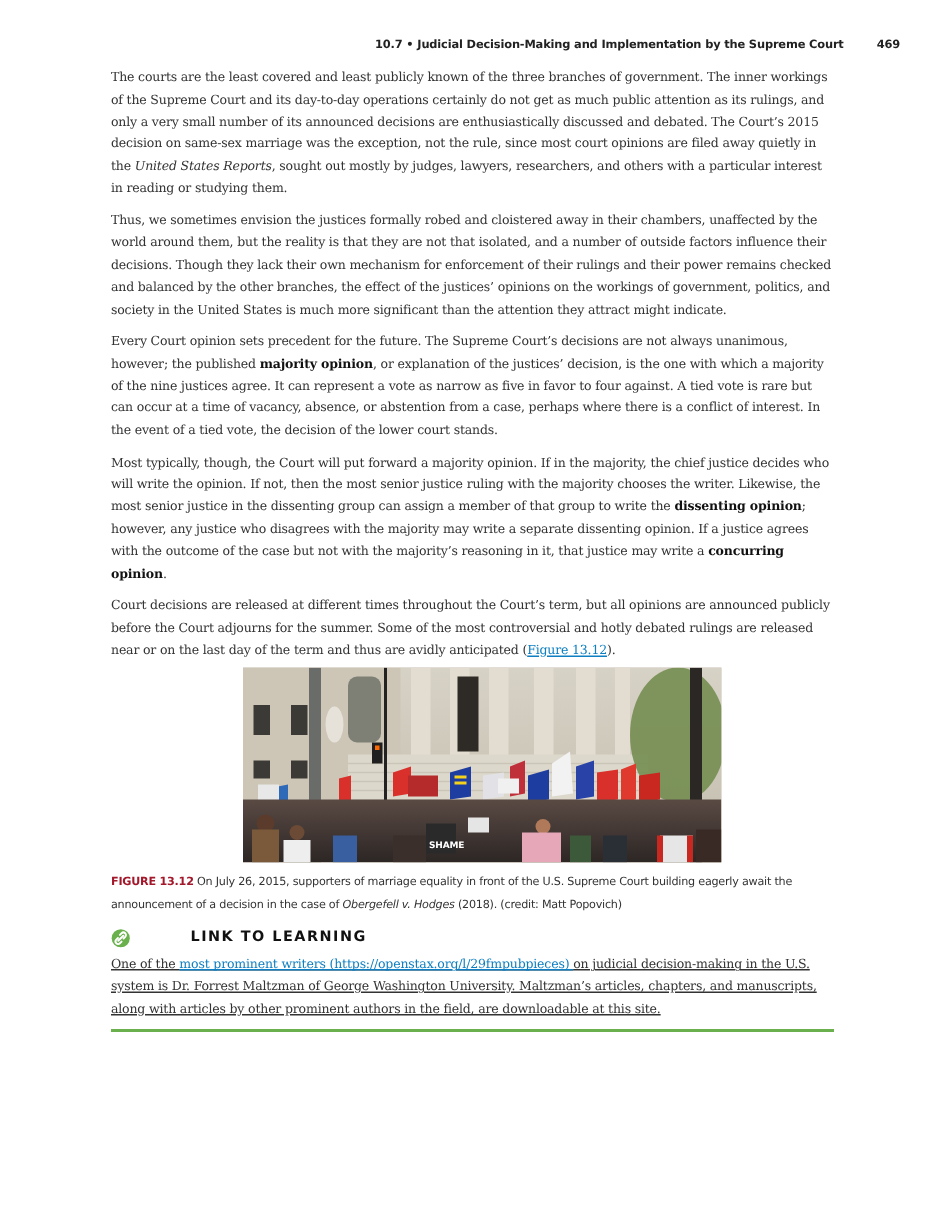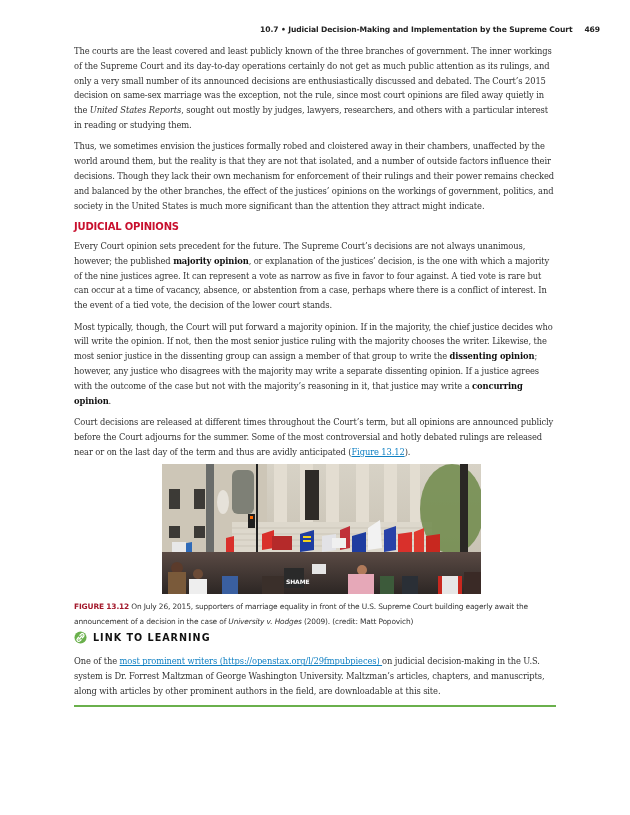--- a/index.html
+++ b/index.html
@@ -2,21 +2,21 @@
 <html><head>
 <meta charset="utf-8">
 <style>
   html, body { margin: 0; padding: 0; background: #ffffff; }
   body { width: 630px; height: 815px; position: relative; overflow: hidden; }
   .page-header {
     position: absolute; top: 25px; left: 0; width: 600px; text-align: right;
     font-family: "DejaVu Sans", sans-serif; font-weight: bold; font-size: 7.6px; color: #222;
     letter-spacing: -0.1px;
   }
-  .page-header .pnum { margin-left: 12px; }
+  .page-header .pnum { margin-left: 22px; }
   .content {
     position: absolute; left: 74px; top: 44px; width: 484px;
     font-family: "DejaVu Serif", serif; font-size: 8.35px; line-height: 14.8px; color: #333;
     letter-spacing: -0.12px;
   }
   p { margin: 0 0 6.6px 0; }
   b { color: #111; }
   .section-heading {
     font-family: "DejaVu Sans", sans-serif; font-weight: bold; font-size: 10px;
     color: #c8102e; margin: 2px 0 5px 0; letter-spacing: -0.2px; line-height: 14px;
@@ -26,43 +26,42 @@
     width: 319px; height: 130px; margin: 5px 0 0 88px; position: relative; overflow: hidden;
     background: #c9c2b3;
   }
   .figure svg { display: block; }
   .caption {
     font-family: "DejaVu Sans", sans-serif; font-size: 7.45px; line-height: 14.5px; color: #333;
     margin-top: 6px; letter-spacing: -0.15px;
   }
   .caption .flabel { color: #a3182b; font-weight: bold; }
   .ltl-heading {
-    display: flex; align-items: flex-start; margin-top: 2px; margin-bottom: 3px; height: 20px;
+    display: flex; align-items: flex-end; margin-top: 2px; margin-bottom: 3px; height: 20px; gap: 34px;
   }
   .ltl-icon { width: 13px; height: 13px; margin-right: 6px; }
   .ltl-title {
     font-family: "DejaVu Sans", sans-serif; font-weight: bold; font-size: 9.6px; letter-spacing: 1px;
     color: #111;
   }
-  .ltl-body { margin: 0 0 6px 0; }
+  .ltl-body { margin: 0 0 6px 0; text-decoration: underline; }
   .ltl-rule { height: 2px; background: #6ab04c; width: 482px; }
 </style>
 </head>
 <body>
 
 <div class="page-header">
   <span>10.7 • Judicial Decision-Making and Implementation by the Supreme Court</span><span class="pnum">469</span>
 </div>
 
 <div class="content">
   <p><span>The courts are the least covered and least publicly known of the three branches of government. The inner workings of the Supreme Court and its day-to-day operations certainly do not get as much public attention as its rulings, and only a very small number of its announced decisions are enthusiastically discussed and debated. The Court’s 2015 decision on same-sex marriage was the exception, not the rule, since most court opinions are filed away quietly in the </span><i>United States Reports</i><span>, sought out mostly by judges, lawyers, researchers, and others with a particular interest in reading or studying them.</span></p>
 
   <p>Thus, we sometimes envision the justices formally robed and cloistered away in their chambers, unaffected by the world around them, but the reality is that they are not that isolated, and a number of outside factors influence their decisions. Though they lack their own mechanism for enforcement of their rulings and their power remains checked and balanced by the other branches, the effect of the justices’ opinions on the workings of government, politics, and society in the United States is much more significant than the attention they attract might indicate.</p>
 
-  <div class="section-heading">JUDICIAL OPINIONS</div>
 
   <p><span>Every Court opinion sets precedent for the future. The Supreme Court’s decisions are not always unanimous, however; the published </span><b>majority opinion</b><span>, or explanation of the justices’ decision, is the one with which a majority of the nine justices agree. It can represent a vote as narrow as five in favor to four against. A tied vote is rare but can occur at a time of vacancy, absence, or abstention from a case, perhaps where there is a conflict of interest. In the event of a tied vote, the decision of the lower court stands.</span></p>
 
   <p><span>Most typically, though, the Court will put forward a majority opinion. If in the majority, the chief justice decides who will write the opinion. If not, then the most senior justice ruling with the majority chooses the writer. Likewise, the most senior justice in the dissenting group can assign a member of that group to write the </span><b>dissenting opinion</b><span>; however, any justice who disagrees with the majority may write a separate dissenting opinion. If a justice agrees with the outcome of the case but not with the majority’s reasoning in it, that justice may write a </span><b>concurring opinion</b><span>.</span></p>
 
   <p style="margin-bottom:0"><span>Court decisions are released at different times throughout the Court’s term, but all opinions are announced publicly before the Court adjourns for the summer. Some of the most controversial and hotly debated rulings are released near or on the last day of the term and thus are avidly anticipated (</span><a class="xref" href="#fig">Figure 13.12</a><span>).</span></p>
 
   <div class="figure" id="fig">
     <svg width="319" height="130" viewBox="0 0 319 130">
       <defs>
@@ -148,21 +147,21 @@
         <rect x="218" y="112" width="14" height="18" fill="#3c5a3a"></rect>
         <rect x="240" y="112" width="16" height="18" fill="#2a2f36"></rect>
         <rect x="278" y="112" width="22" height="18" fill="#e6e6e6"></rect>
         <rect x="276" y="112" width="4" height="18" fill="#c8281f"></rect>
         <rect x="296" y="112" width="4" height="18" fill="#c8281f"></rect>
         <rect x="302" y="108" width="17" height="22" fill="#3a2a26"></rect>
       </g>
     </svg>
   </div>
 
-  <div class="caption"><span class="flabel">FIGURE 13.12</span><span> On July 26, 2015, supporters of marriage equality in front of the U.S. Supreme Court building eagerly await the announcement of a decision in the case of </span><i>University v. Hodges</i><span> (2009). (credit: Matt Popovich)</span></div>
+  <div class="caption"><span class="flabel">FIGURE 13.12</span><span> On July 26, 2015, supporters of marriage equality in front of the U.S. Supreme Court building eagerly await the announcement of a decision in the case of </span><i>Obergefell v. Hodges</i><span> (2018). (credit: Matt Popovich)</span></div>
 
   <div class="ltl-heading">
     <svg class="ltl-icon" viewBox="0 0 14 14">
       <circle cx="7" cy="7" r="6.5" fill="#6ab04c"></circle>
       <g fill="none" stroke="#ffffff" stroke-width="1.4" stroke-linecap="round">
         <path d="M5.2 8.8 L8.8 5.2"></path>
         <path d="M6.4 4.6 L7.6 3.4 a1.8 1.8 0 0 1 2.6 2.6 L9 7.2"></path>
         <path d="M7.6 9.4 L6.4 10.6 a1.8 1.8 0 0 1 -2.6 -2.6 L5 6.8"></path>
       </g>
     </svg>

